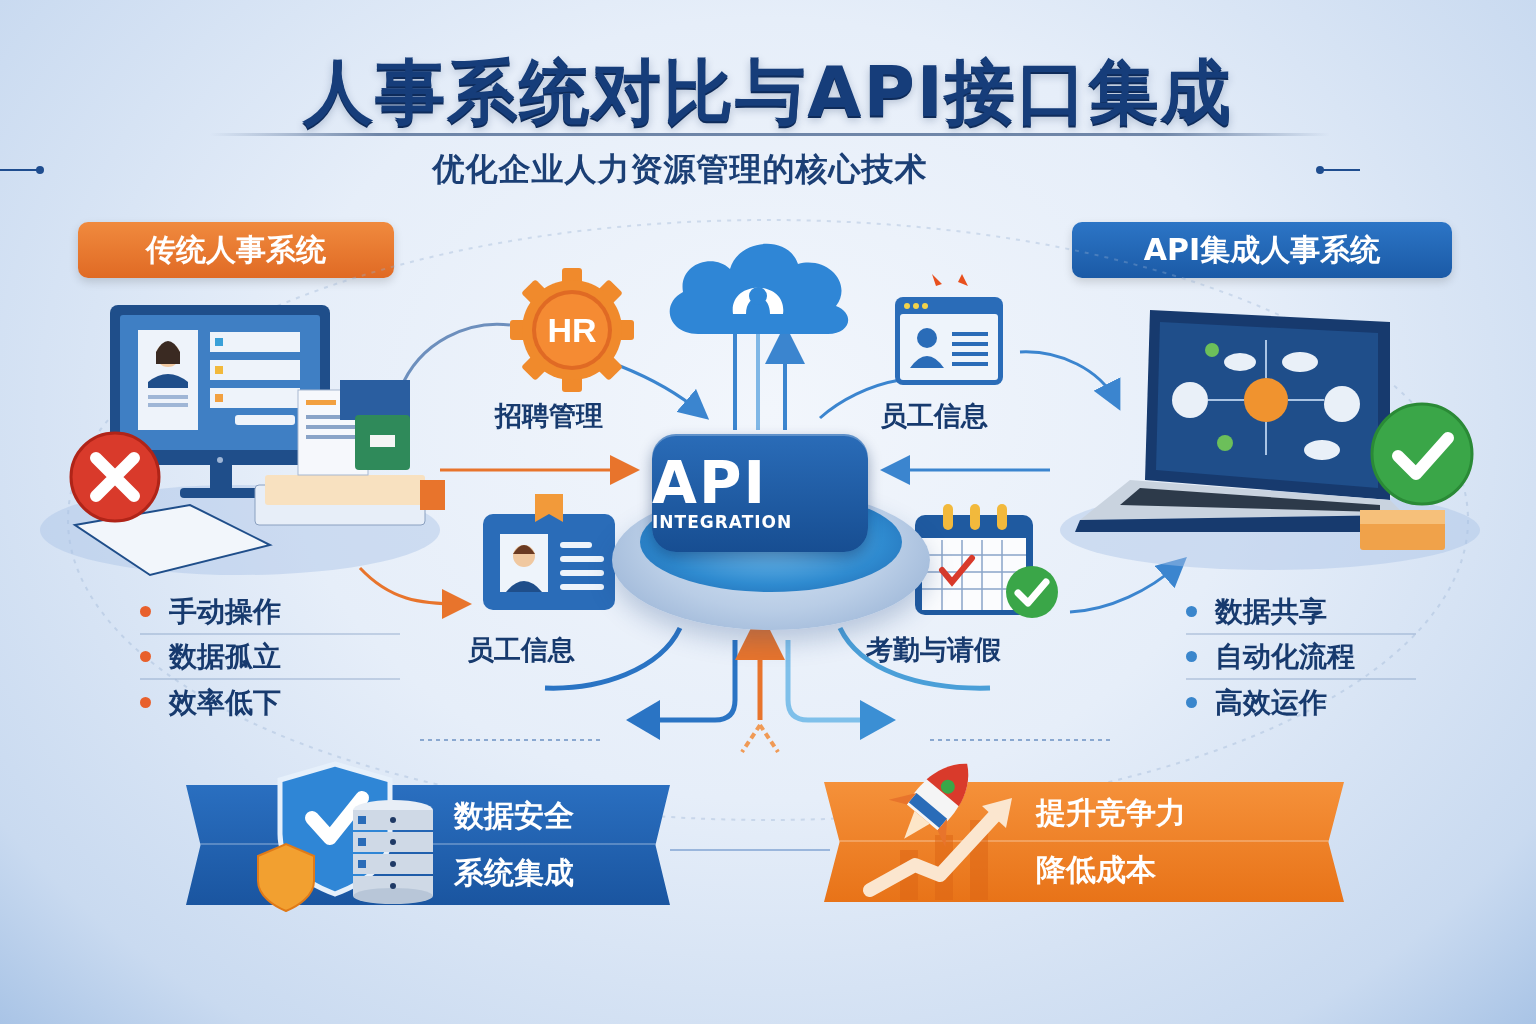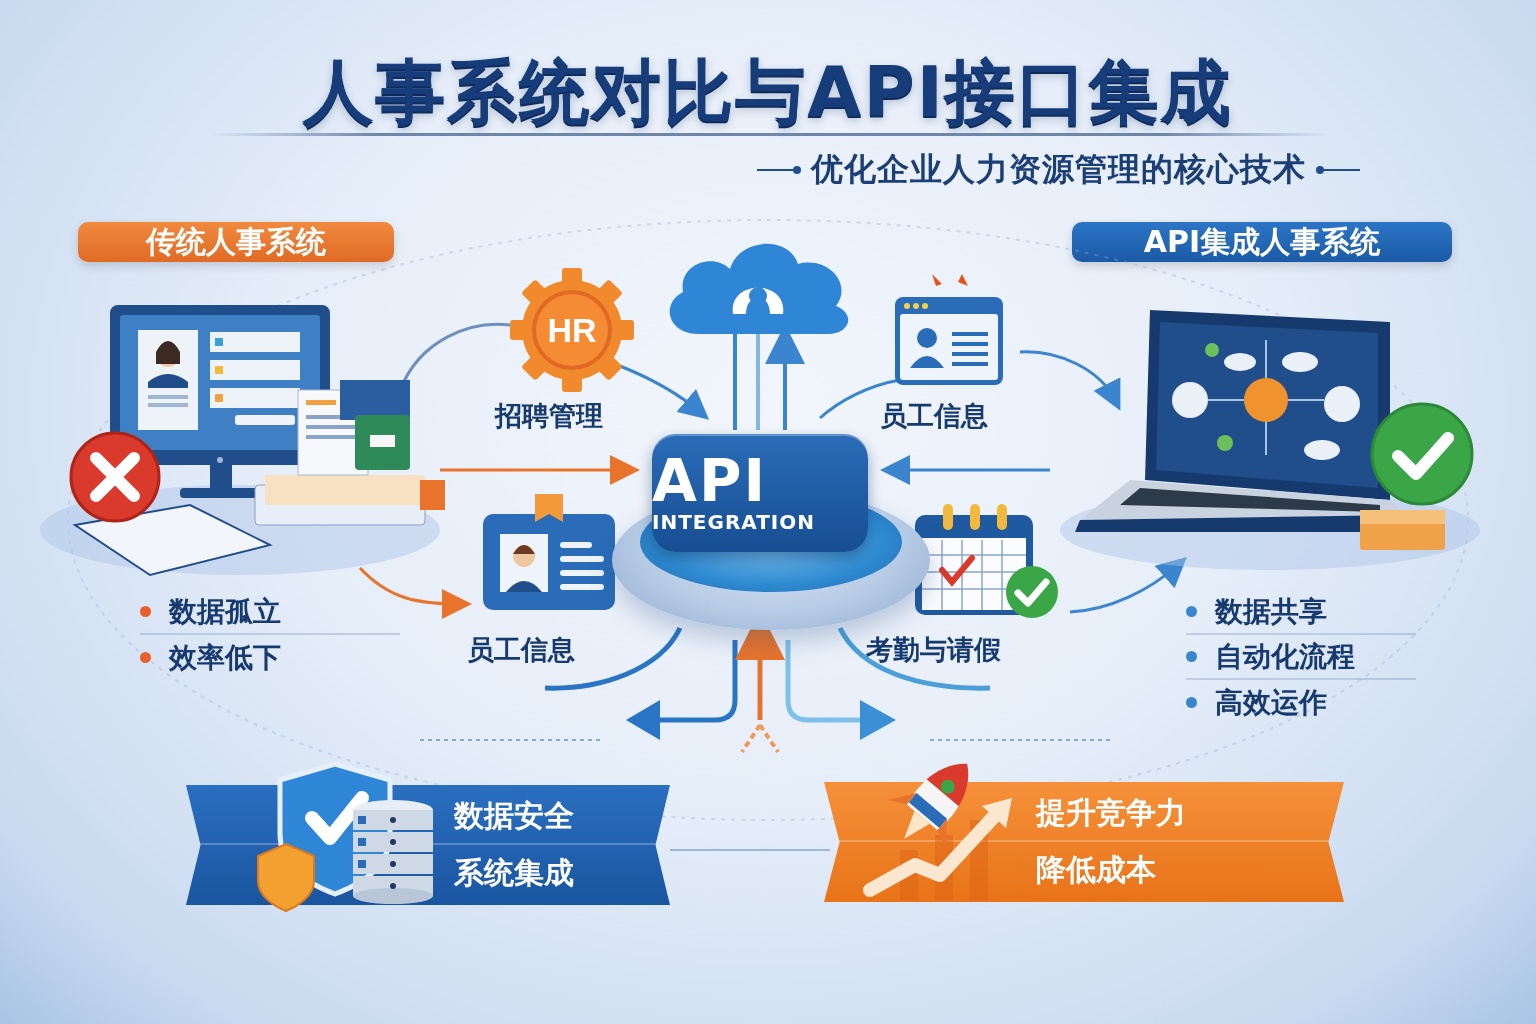--- a/index.html
+++ b/index.html
@@ -17,33 +17,33 @@
     left: 0; top: 46px; width: 1536px; text-align: center;
     font-size: 70px; font-weight: bold; color: #163d7a;
     letter-spacing: 2px;
     text-shadow: 0 2px 0 #0e2b5a, 0 4px 8px rgba(14,43,90,.25);
   }
   .title-rule {
     left: 210px; top: 133px; width: 1120px; height: 3px;
     background: linear-gradient(90deg, rgba(90,115,150,0), #6f86a8 15%, #6f86a8 85%, rgba(90,115,150,0));
   }
   .subtitle-wrap {
-    left: 0; top: 148px; width: 1360px; display: flex; justify-content: flex-end; align-items: center; gap: 14px;
+    left: 0; top: 148px; width: 1360px; display: flex; justify-content: space-between; align-items: center; gap: 14px;
   }
   .sub-line { width: 40px; height: 2px; background: #1f4d8f; position: relative; }
   .sub-line.l::after, .sub-line.r::before {
     content: ""; position: absolute; top: -3px; width: 8px; height: 8px; border-radius: 50%; background: #1f4d8f;
   }
   .sub-line.l::after { right: -4px; }
   .sub-line.r::before { left: -4px; }
   .subtitle { font-size: 32px; font-weight: bold; color: #1b3f75; letter-spacing: 1px; }
 
   
   .hdr {
-    height: 40px; border-radius: 10px; color: #fff; font-size: 30px; font-weight: bold;
+    height: 56px; border-radius: 10px; color: #fff; font-size: 30px; font-weight: bold;
     display: flex; align-items: center; justify-content: center;
     box-shadow: 0 4px 10px rgba(0,0,0,.15);
   }
   .hdr.orange { left: 78px; top: 222px; width: 316px; background: linear-gradient(180deg, #f08a3e, #e06a24); }
   .hdr.blue { left: 1072px; top: 222px; width: 380px; background: linear-gradient(180deg, #2c75c6, #1b5aa6); }
 
   
   .bullets { width: 260px; }
   .bullets .item {
     height: 45px; display: flex; align-items: center; gap: 18px;
@@ -69,21 +69,21 @@
     background: radial-gradient(ellipse at 50% 50%, #7ec3ef 0%, #2f8bd0 60%, #1d64ac 100%);
   }
   .api-box {
     left: 652px; top: 434px; width: 216px; height: 118px; border-radius: 24px;
     background: linear-gradient(180deg, #2a6cb8 0%, #174e92 100%);
     box-shadow: 0 6px 14px rgba(10,40,90,.4), inset 0 2px 0 rgba(255,255,255,.25);
     display: flex; flex-direction: column; justify-content: center;
     color: #fff;
   }
   .api-main { font-size: 58px; font-weight: bold; line-height: 58px; letter-spacing: 2px; }
-  .api-sub { font-size: 20px; font-weight: bold; letter-spacing: 1px; margin-top: 0; }
+  .api-sub { font-size: 17px; font-weight: bold; letter-spacing: 1px; margin-top: 0; }
 
   
   .banner {
     height: 120px; display: flex; flex-direction: column; justify-content: center;
     color: #fff; font-size: 30px; font-weight: bold;
     clip-path: polygon(0 0, 100% 0, 97% 50%, 100% 100%, 0 100%, 3% 50%);
     box-shadow: 0 6px 14px rgba(0,0,0,.2);
   }
   .banner.blue { left: 186px; top: 785px; width: 484px; background: linear-gradient(180deg, #2a6fc0, #1a55a0); }
   .banner.orange { left: 824px; top: 782px; width: 520px; background: linear-gradient(180deg, #f5913a, #e87318); }
@@ -290,20 +290,24 @@
 <div class="abs api-platform"></div>
 <div class="abs api-platform-inner"></div>
 <div class="abs api-box">
   <span class="api-main">API</span>
   <span class="api-sub">INTEGRATION</span>
 </div>
 
 <div class="abs bullets left">
   <div class="item">
       <span class="dot" style="background:#e8602c"></span>
+      <span>手动操作</span>
+    </div>
+  <div class="item">
+      <span class="dot" style="background:#e8602c"></span>
       <span>数据孤立</span>
     </div>
   <div class="item">
       <span class="dot" style="background:#e8602c"></span>
       <span>效率低下</span>
     </div>
 </div>
 <div class="abs bullets right">
   <div class="item">
       <span class="dot" style="background:#3a86cc"></span>

